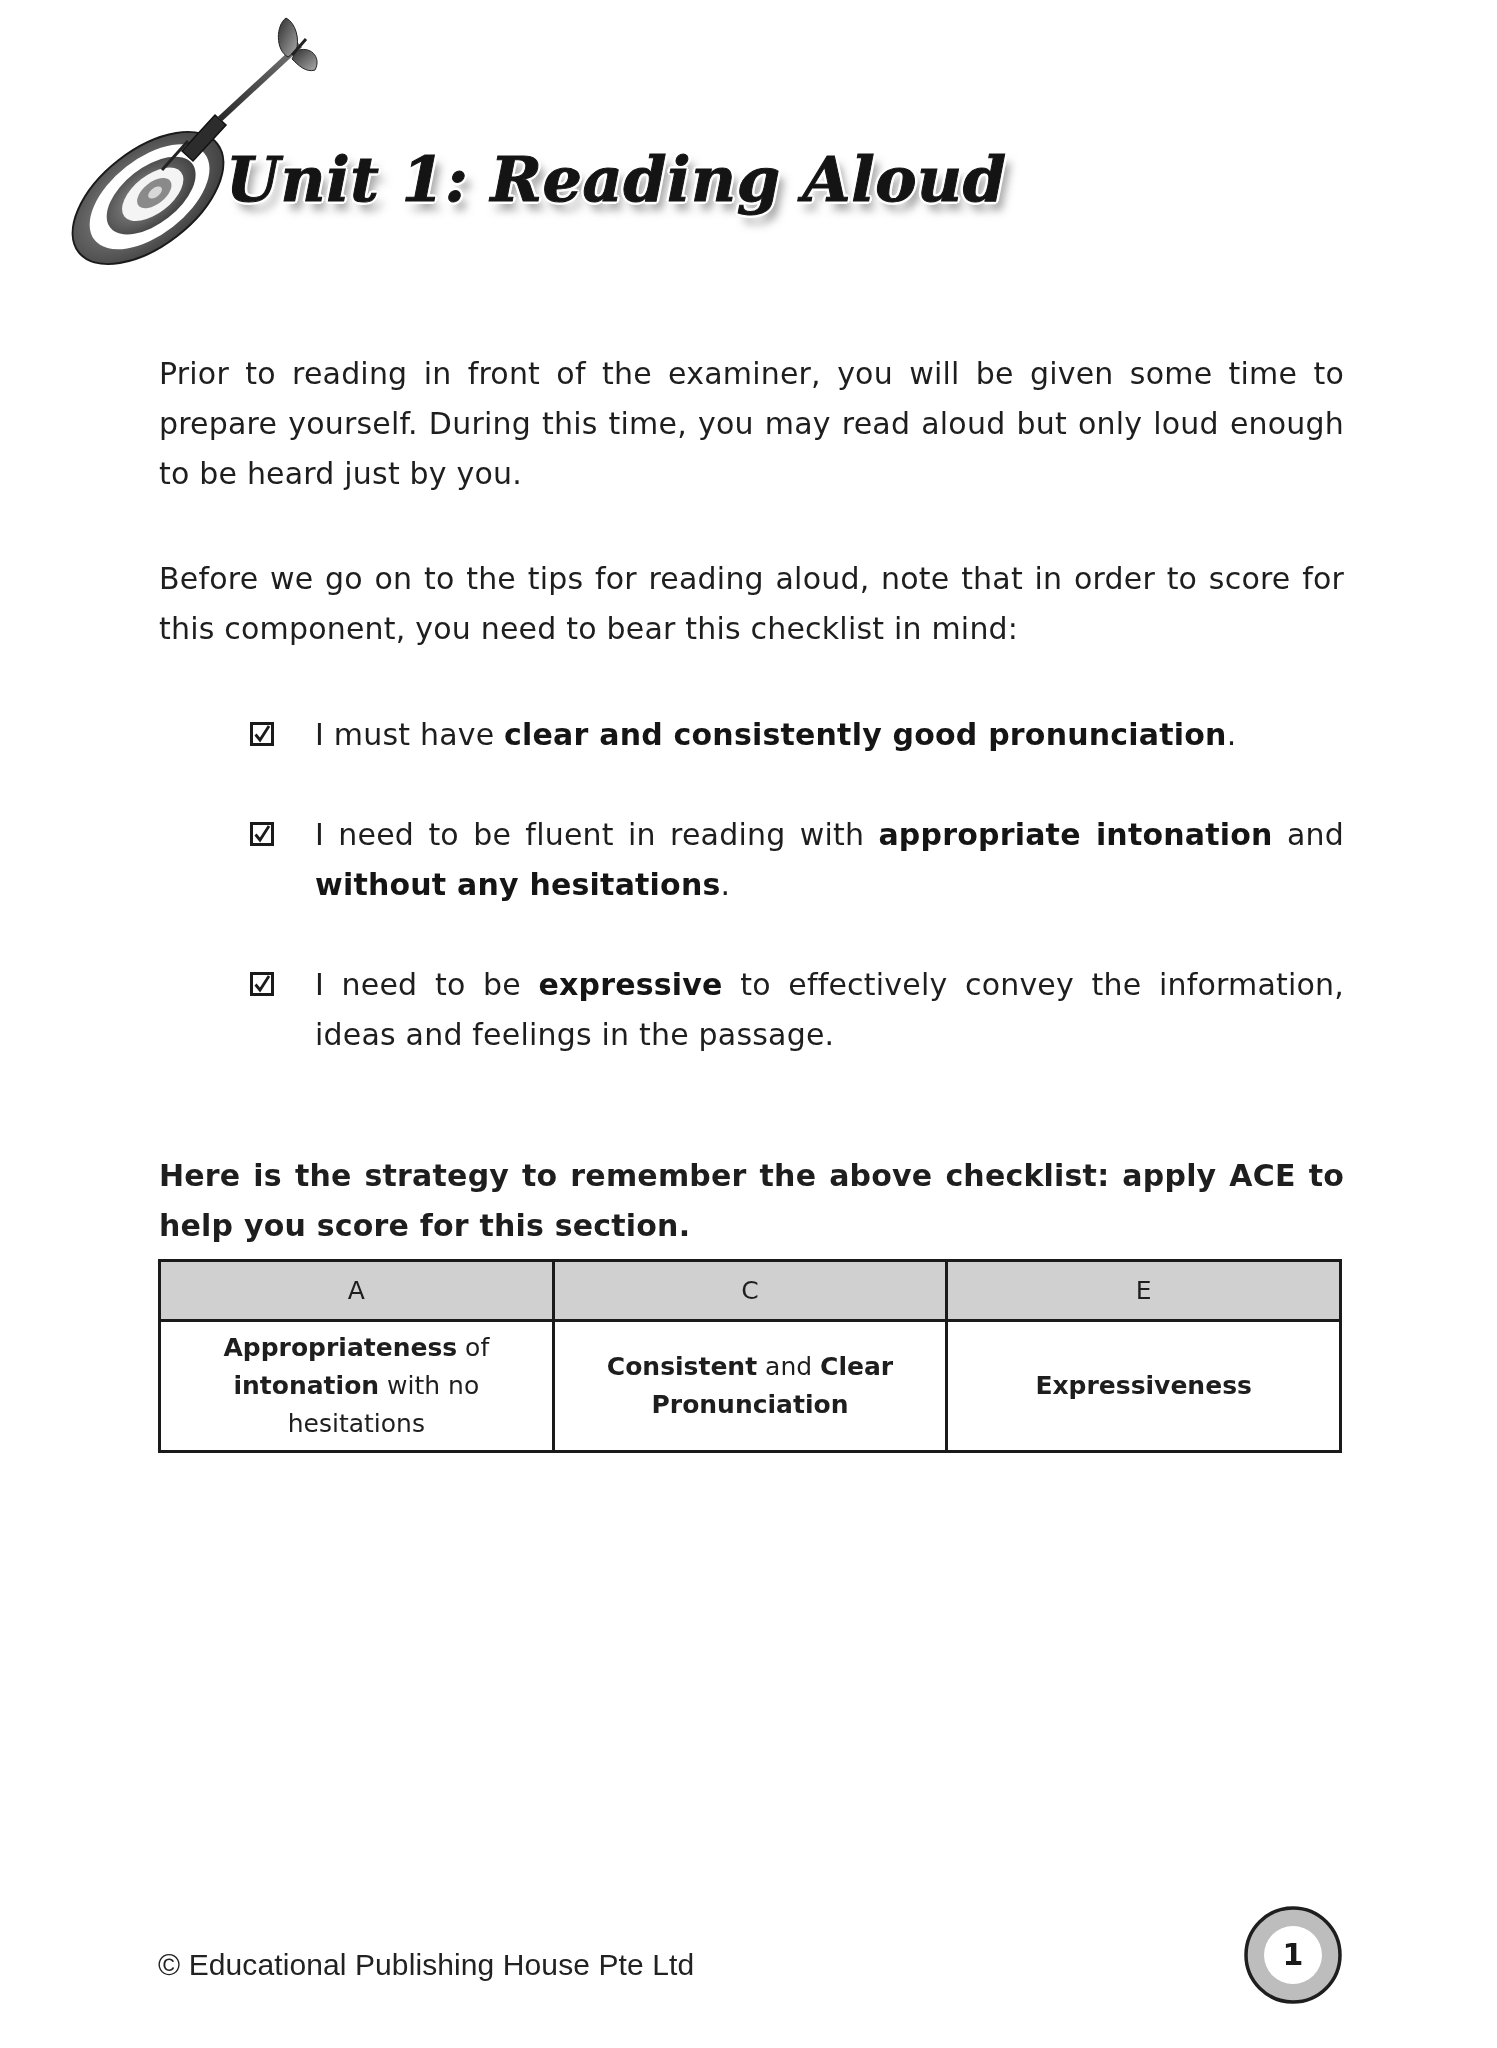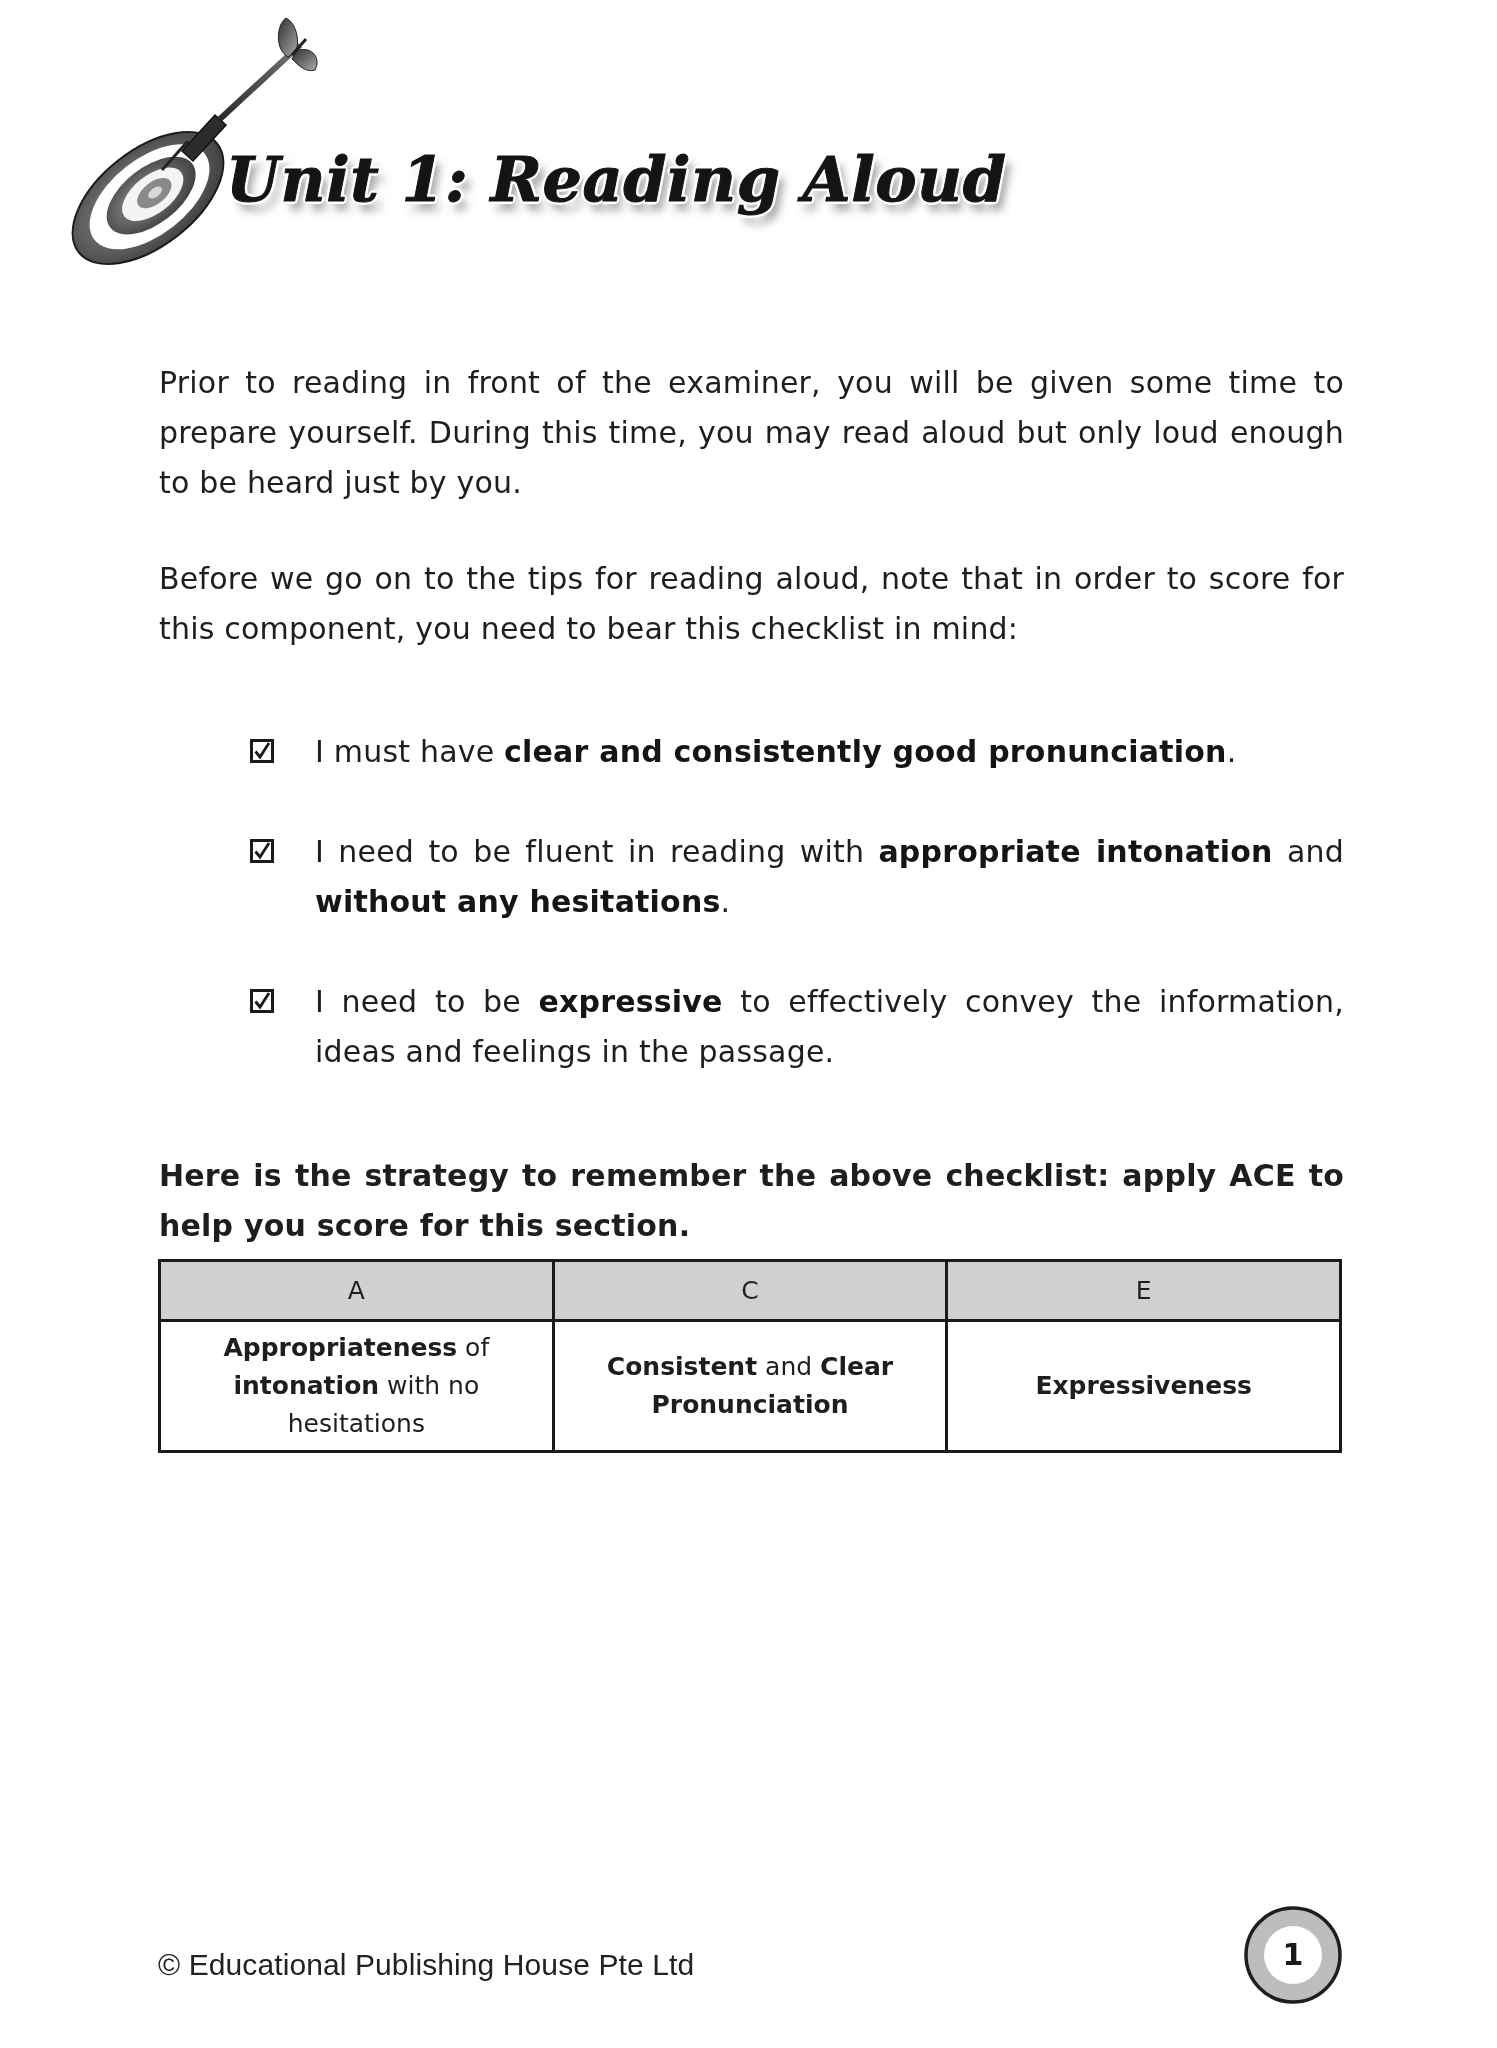--- a/index.html
+++ b/index.html
@@ -57,21 +57,21 @@
       left: 159px;
       width: 1185px;
       margin: 0;
       font-size: 30px;
       line-height: 50px;
       text-align: justify;
       text-align-last: left;
       color: #1e1e1e;
       letter-spacing: 0.2px;
     }
-    .para-intro    { top: 358px; }
+    .para-intro    { top: 349px; }
     .para-before   { top: 554px; }
     .para-strategy { top: 1151px; font-weight: bold; }
 
     .checklist {
       position: absolute;
       left: 247px;
       top: 710px;
       width: 1097px;
       margin: 0;
       padding: 0;
@@ -79,21 +79,20 @@
     }
     .check-item {
       position: relative;
       padding-left: 68px;
       font-size: 30px;
       line-height: 50px;
       text-align: justify;
       text-align-last: left;
       margin-bottom: 50px;
       letter-spacing: 0.2px;
-      margin-top: 17px;
     }
     .check-item:last-child { margin-bottom: 0; }
     .checkbox-icon {
       position: absolute;
       left: 3px;
       top: 12px;
       width: 24px;
       height: 24px;
     }
     .check-item b { font-weight: bold; color: #151515; }

